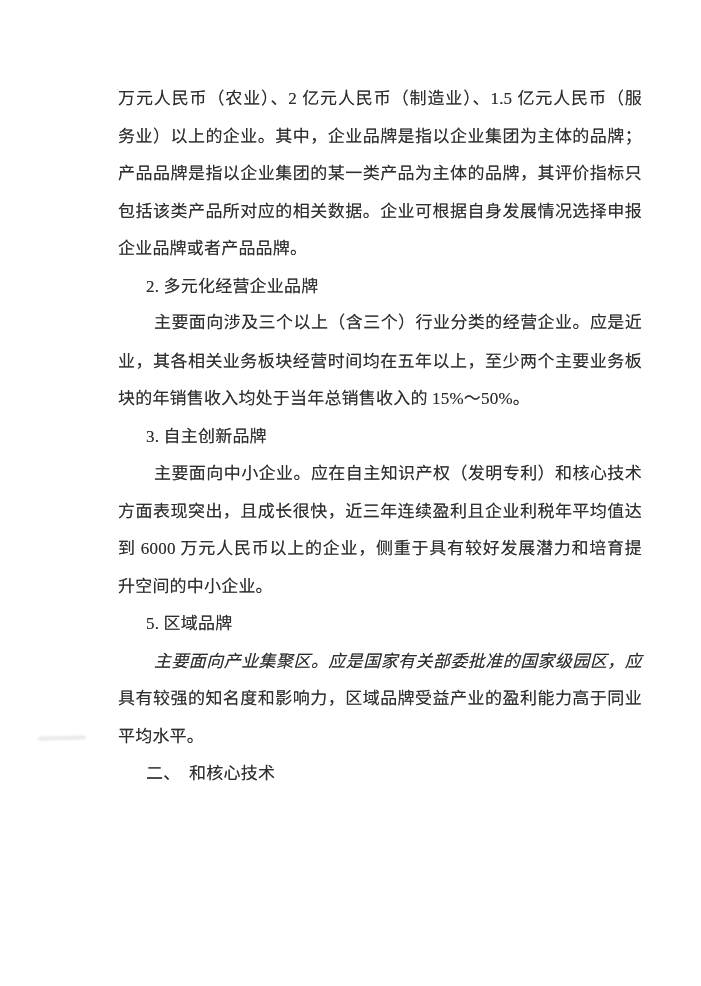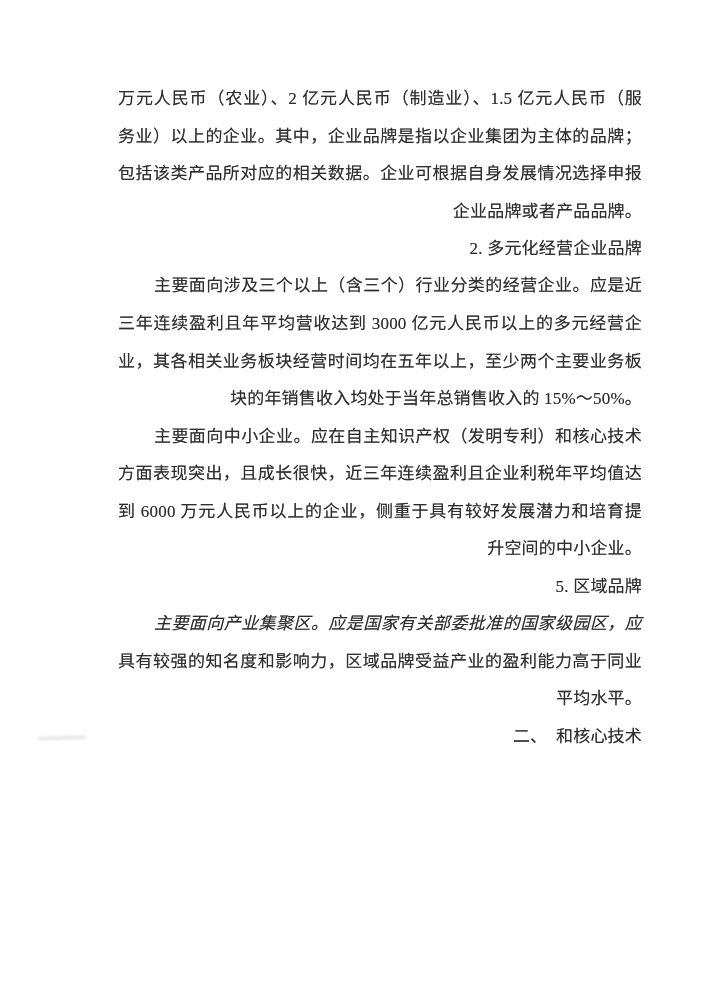--- a/index.html
+++ b/index.html
@@ -24,21 +24,20 @@
   }
   .line {
     height: 37.5px;
     line-height: 37.5px;
     font-size: 17px;
     letter-spacing: 0.2px;
     color: var(--fg, #2e2e2e);
     text-shadow: 0 0 0.6px rgba(46,46,46,0.55);
     white-space: normal;
     overflow: visible;
-    text-align: right;
   }
   .line.j {
     text-align: justify;
     text-align-last: justify;
   }
   .scan-edge {
     position: absolute;
     left: 694px;
     top: 6px;
     width: 2px;
@@ -61,27 +60,28 @@
 </style>
 </head>
 <body>
 
 <div class="page">
   <div class="scan-edge"></div>
   <div class="smudge"></div>
   <div class="textblock">
       <div class="line j">万元人民币（农业）、2 亿元人民币（制造业）、1.5 亿元人民币（服</div>
       <div class="line j">务业）以上的企业。其中，企业品牌是指以企业集团为主体的品牌；</div>
+      <div class="line j">产品品牌是指以企业集团的某一类产品为主体的品牌，其评价指标只</div>
       <div class="line j">包括该类产品所对应的相关数据。企业可根据自身发展情况选择申报</div>
       <div class="line">企业品牌或者产品品牌。</div>
       <div class="line" style="padding-left: 28px;">2. 多元化经营企业品牌</div>
       <div class="line j" style="padding-left: 36px; font-family: Liberation Mono, monospace;">主要面向涉及三个以上（含三个）行业分类的经营企业。应是近</div>
-      <div class="line j">三年连续盈利且年平均营收达到 3000 亿元人民币以上的多元经营企</div>
       <div class="line j">业，其各相关业务板块经营时间均在五年以上，至少两个主要业务板</div>
       <div class="line">块的年销售收入均处于当年总销售收入的 15%～50%。</div>
+      <div class="line" style="padding-left: 28px;">3. 自主创新品牌</div>
       <div class="line j" style="padding-left: 36px;">主要面向中小企业。应在自主知识产权（发明专利）和核心技术</div>
       <div class="line j">方面表现突出，且成长很快，近三年连续盈利且企业利税年平均值达</div>
       <div class="line j">到 6000 万元人民币以上的企业，侧重于具有较好发展潜力和培育提</div>
       <div class="line">升空间的中小企业。</div>
       <div class="line" style="padding-left: 28px;">5. 区域品牌</div>
       <div class="line j" style="padding-left: 36px; font-style: italic;">主要面向产业集聚区。应是国家有关部委批准的国家级园区，应</div>
       <div class="line j">具有较强的知名度和影响力，区域品牌受益产业的盈利能力高于同业</div>
       <div class="line">平均水平。</div>
       <div class="line" style="padding-left: 28px;">二、　和核心技术</div>
     </div>

